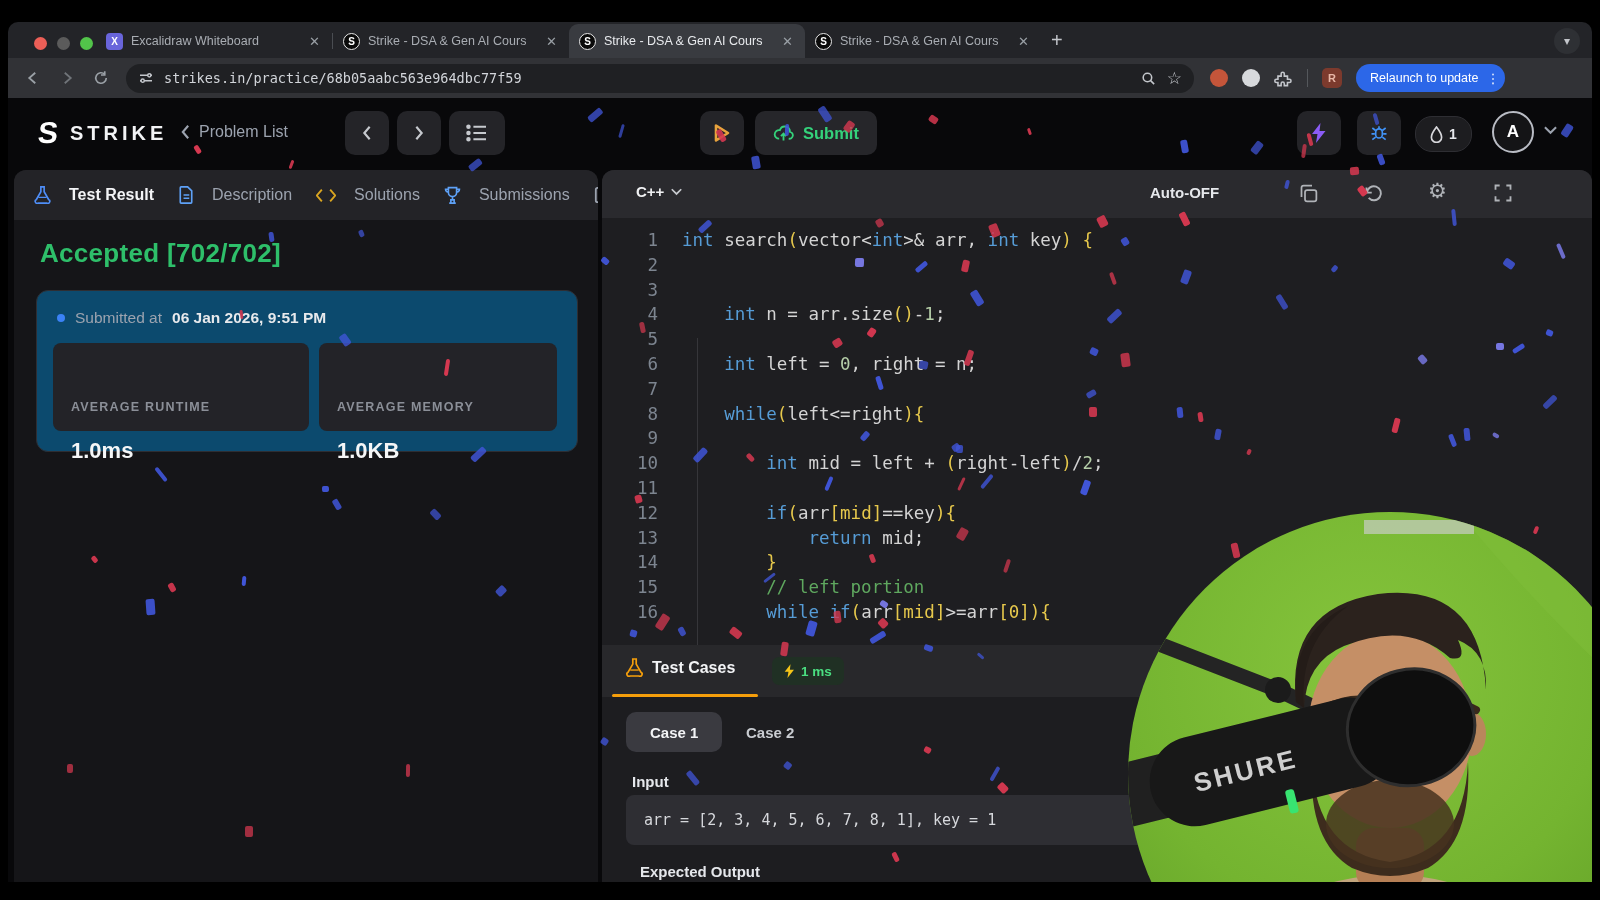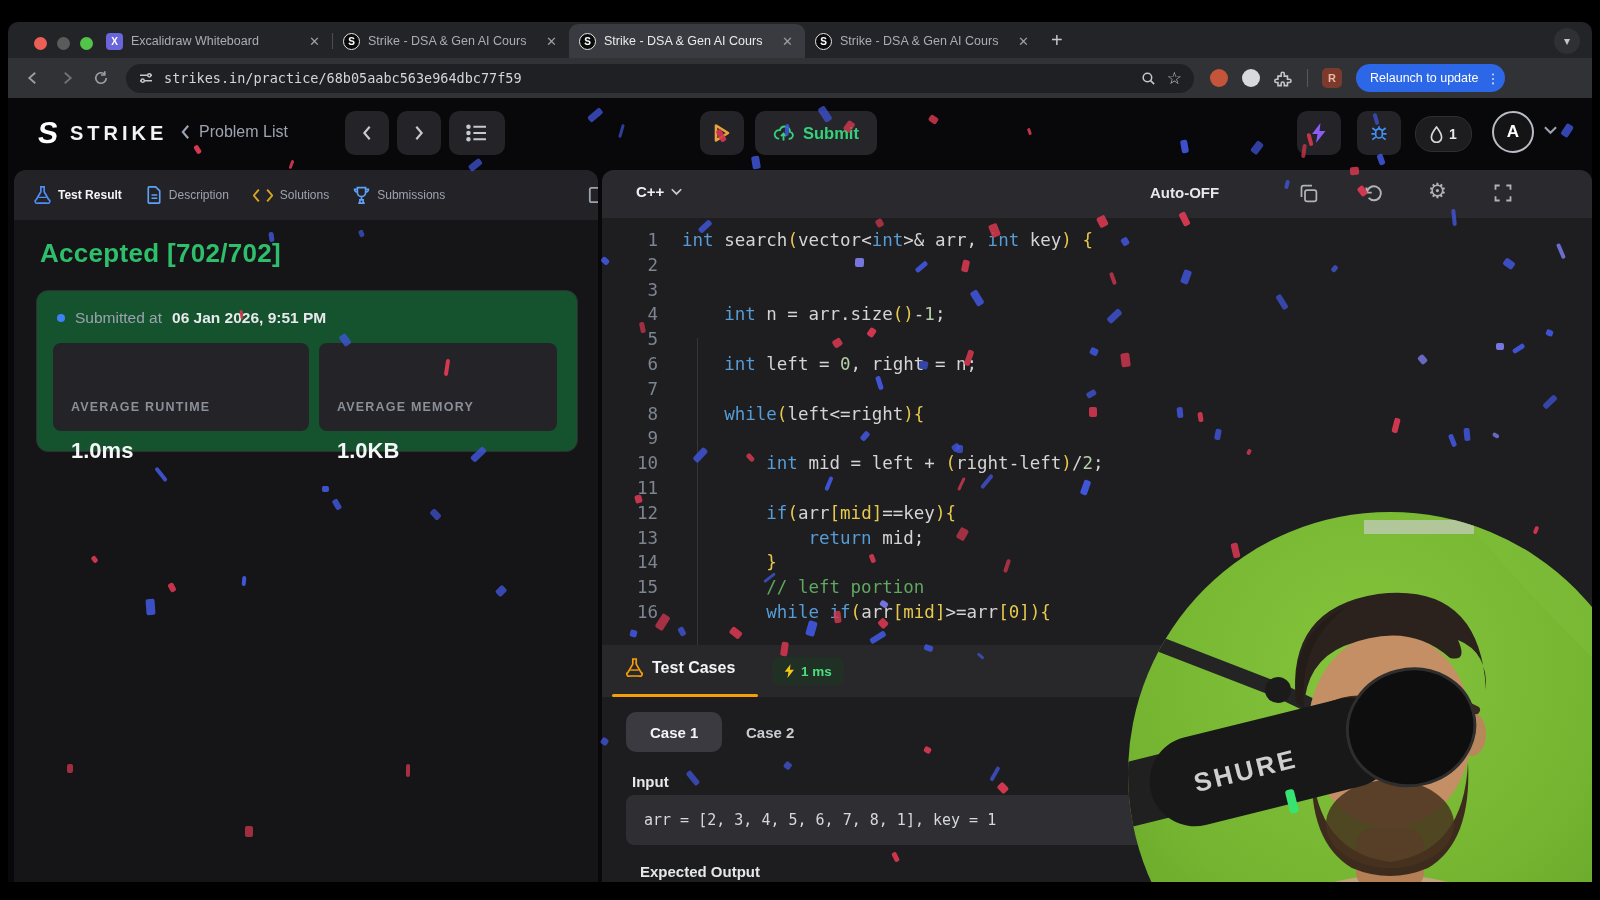--- a/index.html
+++ b/index.html
@@ -59,24 +59,24 @@
   .avatar{left:1484px;top:13px;width:42px;height:42px;border-radius:50%;background:#141416;border:2px solid #b9bcc4;
       display:flex;align-items:center;justify-content:center;color:#fff;font-size:17px;font-weight:bold;box-sizing:border-box;}
   .av-chev{left:1536px;top:28px;color:#9ca3af;}
   .submitbtn{left:747px;top:13px;height:44px;background:#26262a;border-radius:10px;display:flex;align-items:center;
       gap:9px;padding:0 18px;color:var(--submit-green);font-size:16.5px;font-weight:600;}
 
   
   .lpanel{left:6px;top:72px;width:584px;height:712px;background:#151518;border-radius:12px 12px 0 0;overflow:hidden;}
   .ltabs{left:0;top:0;width:584px;height:50px;background:#232327;display:flex;align-items:center;gap:24px;
       padding:0 0 0 20px;box-sizing:border-box;}
-  .ltab{display:flex;align-items:center;gap:7px;font-size:12px;color:#9ca3af;white-space:nowrap;}
+  .ltab{display:flex;align-items:center;gap:18px;font-size:16px;color:#9ca3af;white-space:nowrap;}
   .ltab.active{color:#f3f4f6;font-weight:bold;}
   .accepted{left:26px;top:68px;font-size:26px;font-weight:600;color:var(--accept-green);letter-spacing:.3px;}
-  .rescard{left:22px;top:120px;width:540px;height:160px;background:#14532d;border:1px solid #2e2e33;border-radius:12px;}
+  .rescard{left:22px;top:120px;width:540px;height:160px;background:#0c4a6e;border:1px solid #2e2e33;border-radius:12px;}
   .subrow{left:20px;top:18px;display:flex;align-items:center;gap:10px;font-size:15.5px;color:#9ca3af;}
   .subrow b{color:#e7e9ec;font-weight:bold;}
   .dot{width:8px;height:8px;border-radius:50%;background:#3b82f6;}
   .statbox{top:52px;height:88px;background:#232328;border-radius:8px;box-sizing:border-box;padding:14px 0 0 18px;}
   .statlabel{font-size:12.5px;letter-spacing:1.2px;color:#8b8f98;font-weight:600;margin-top:43px;}
   .statval{font-size:22px;font-weight:bold;color:#f5f6f7;margin-top:24px;}
 
   
   .rpanel{left:594px;top:72px;width:990px;height:712px;background:#1e1e21;border-radius:12px 12px 0 0;overflow:hidden;}
   .etoolbar{left:0;top:0;width:990px;height:48px;background:#2a2a2e;}

